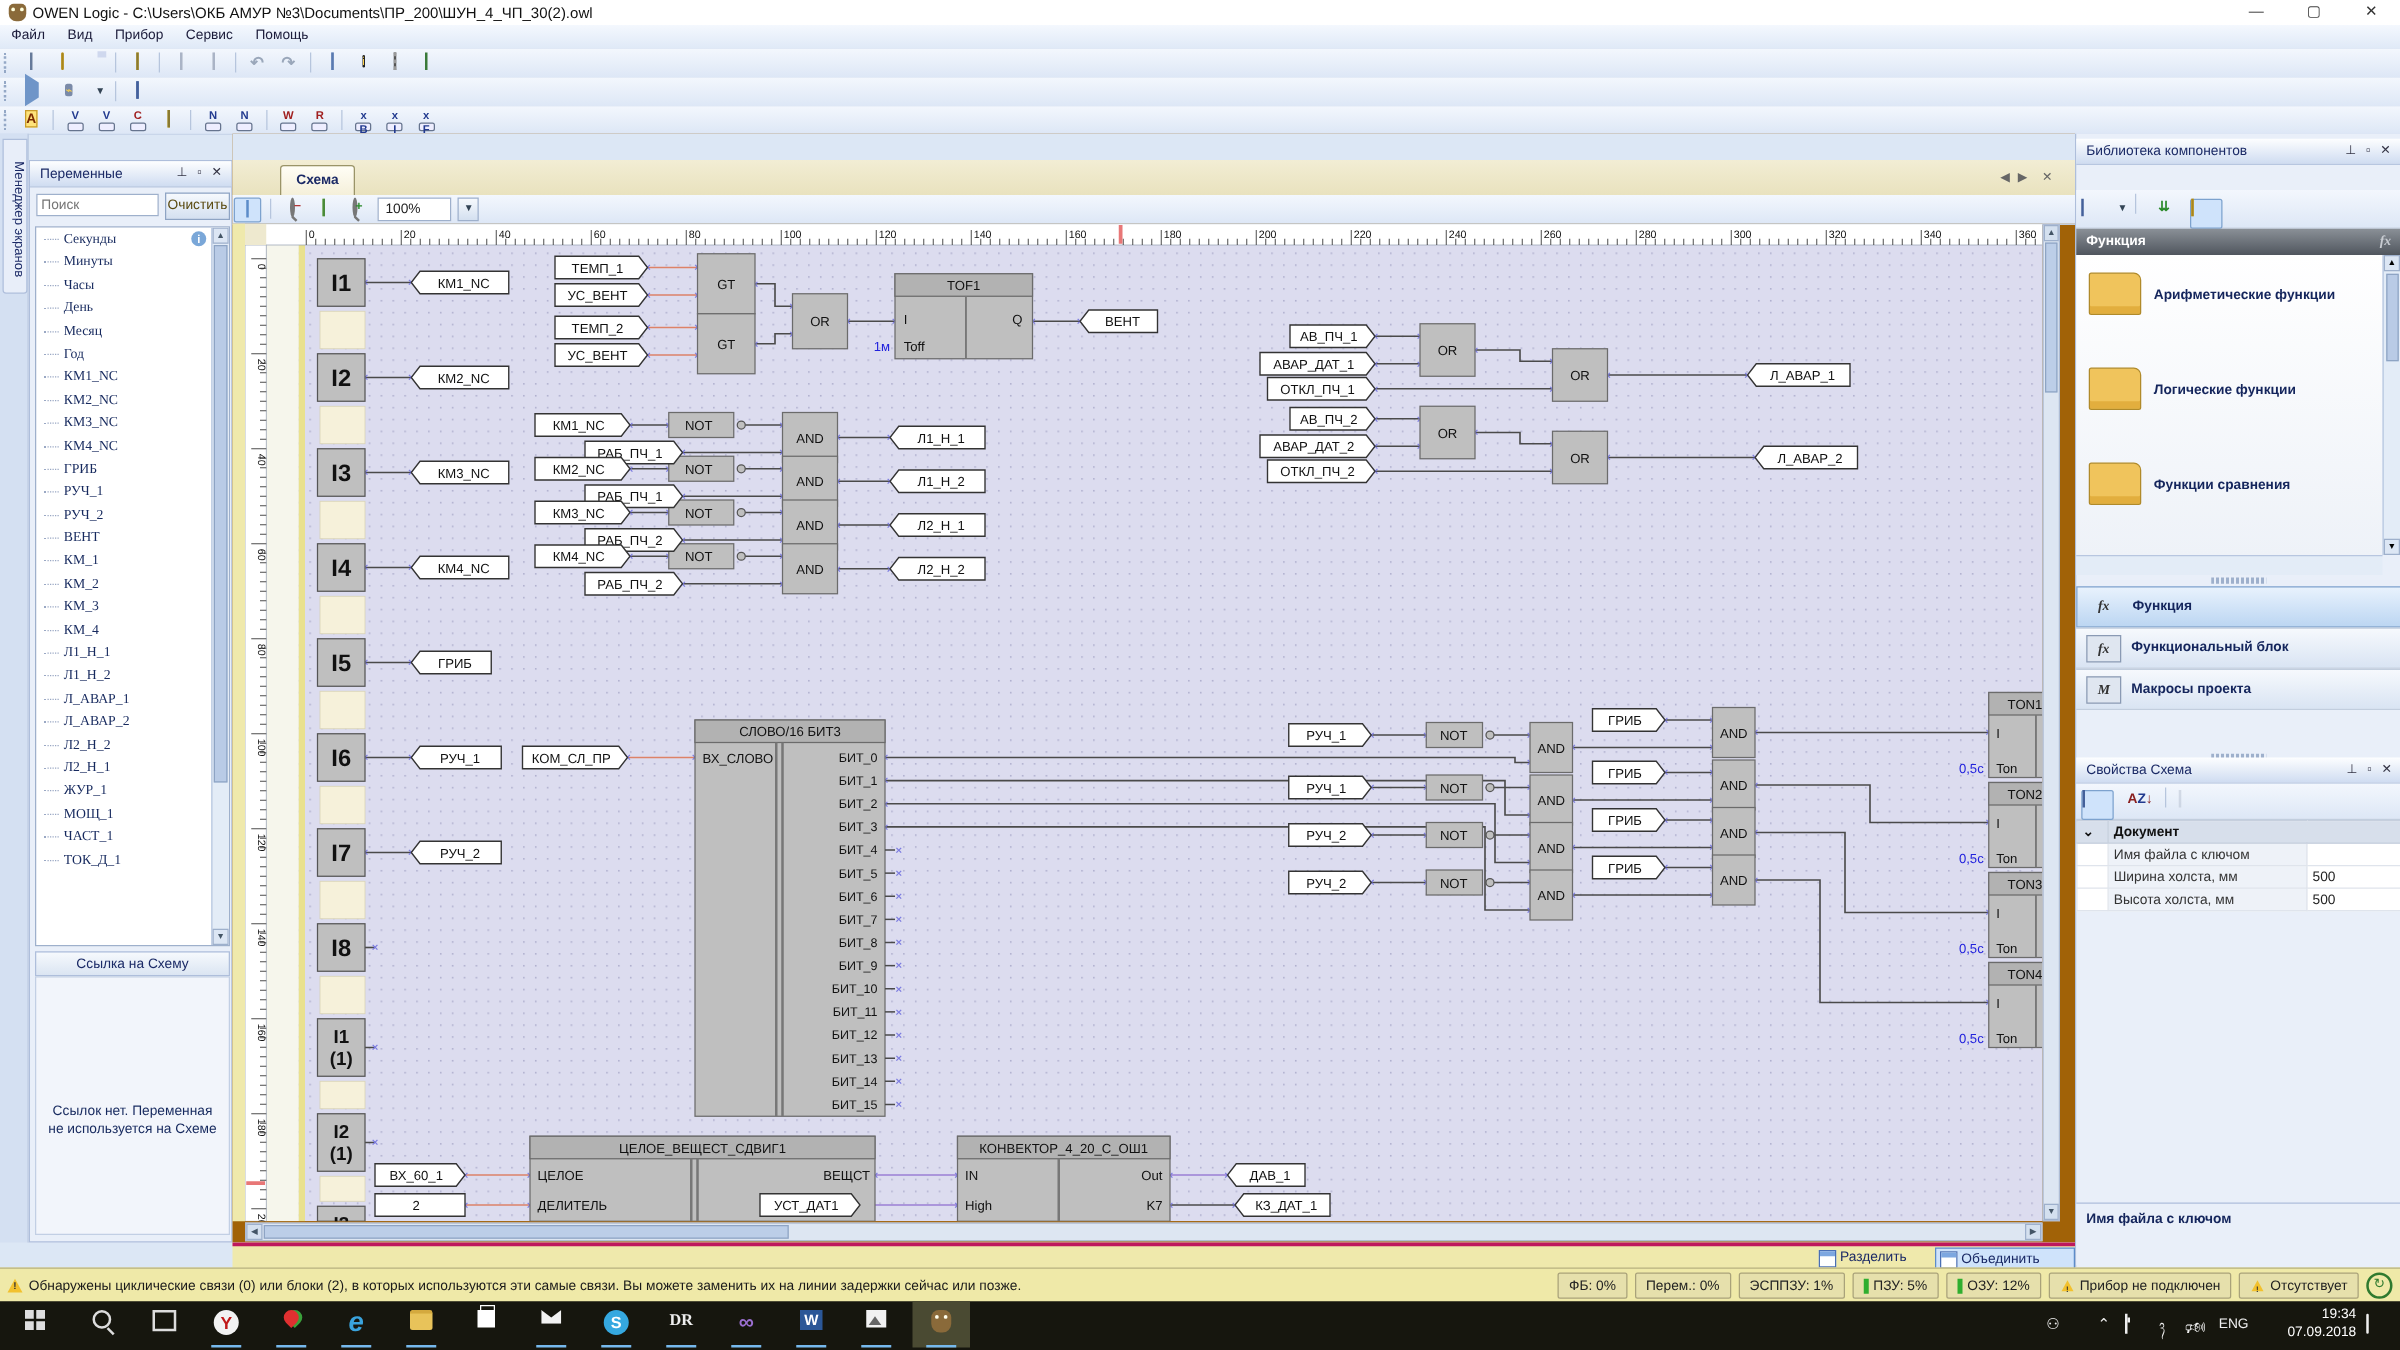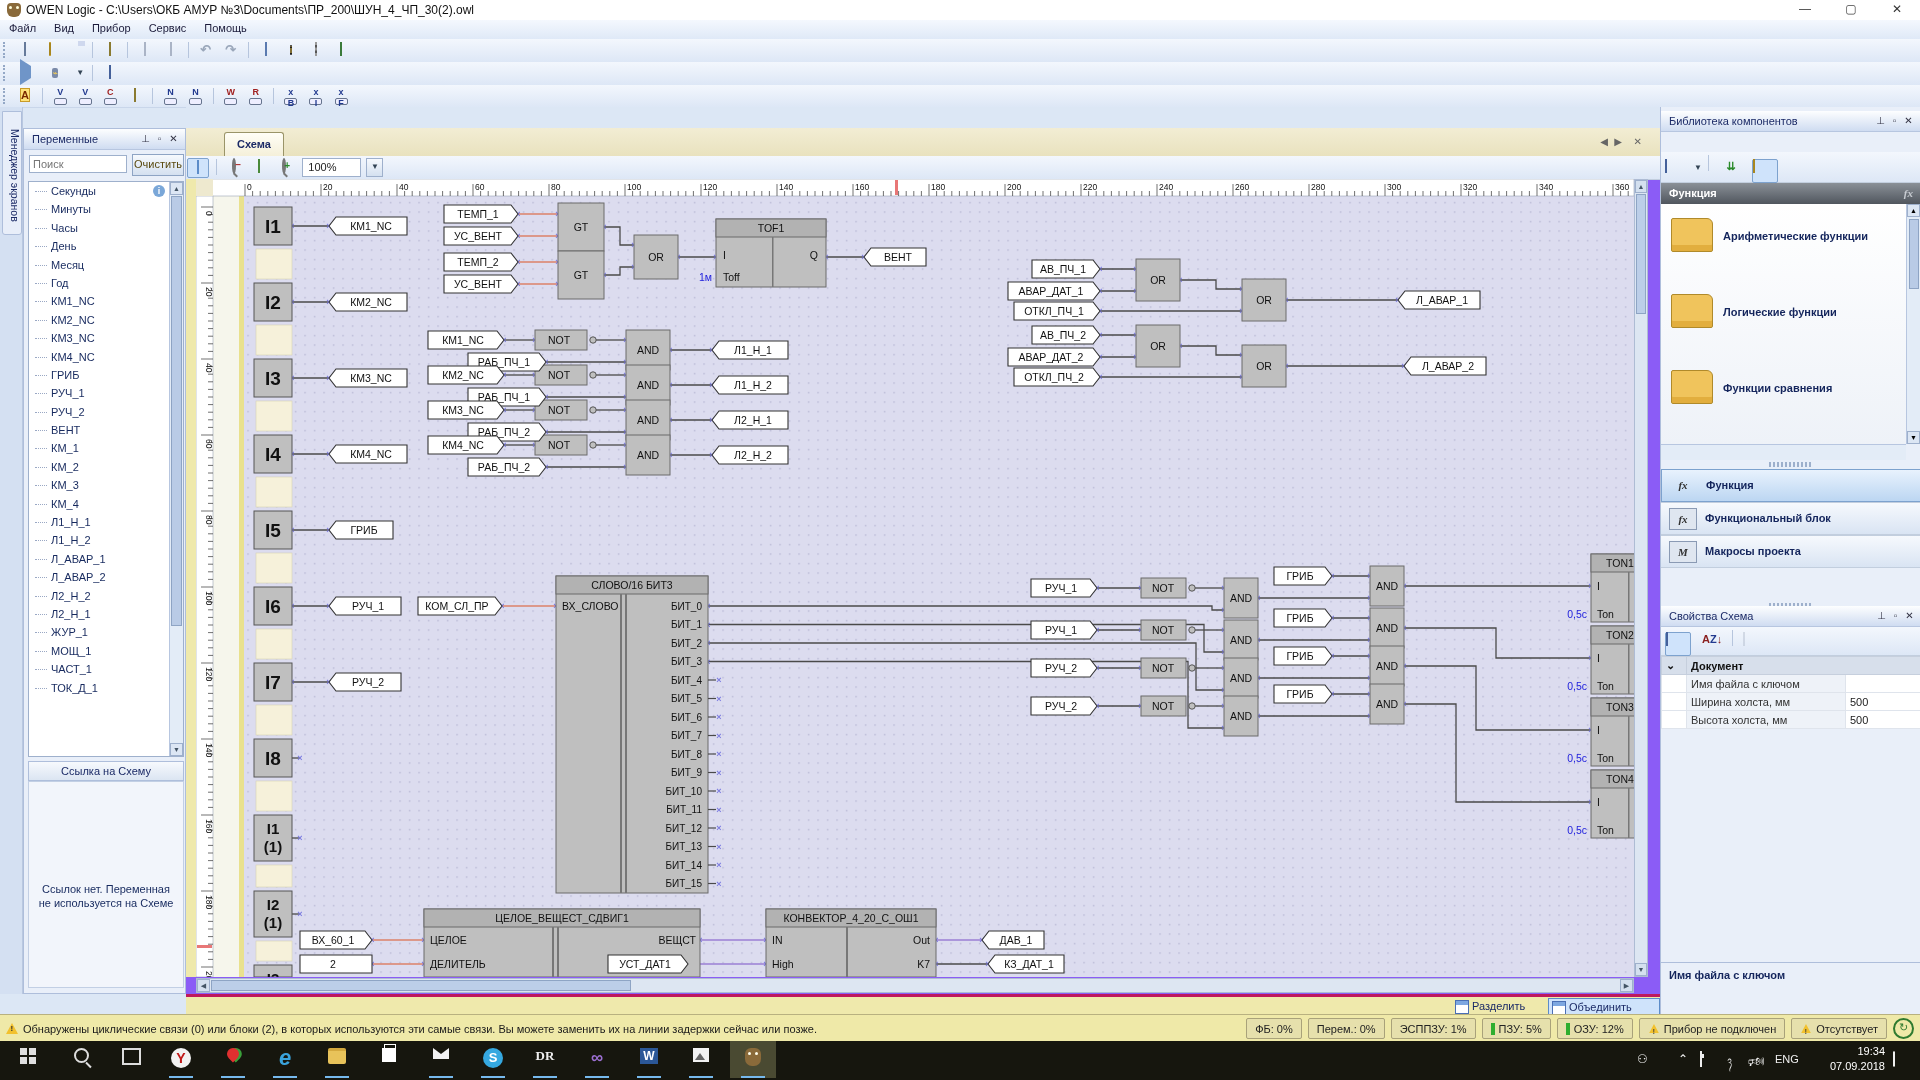--- a/index.html
+++ b/index.html
@@ -43,31 +43,31 @@
   .vstrip{position:absolute;left:0;top:107px;width:22px;height:887px;background:#d4e0f2;border-right:1px solid #b9c8e0;}
   .vstrip .tab{position:absolute;left:2px;top:4px;width:18px;height:118px;background:#e8eef9;border:1px solid #aebedb;border-radius:0 0 3px 3px;
      writing-mode:vertical-rl;text-align:center;color:#1b2a66;font-size:10.5px;padding-top:4px;}
   
   .lpanel{position:absolute;left:23px;top:128px;width:163px;height:866px;background:#e9eff9;border:1px solid #aebedb;box-sizing:border-box;}
   .phdr{height:20px;background:linear-gradient(#fdfeff,#cfdcf1);border-bottom:1px solid #b7c6e0;color:#1b2a66;line-height:20px;padding-left:8px;position:relative;}
   .phico{position:absolute;top:4px;width:11px;height:11px;color:#334;font-size:10px;line-height:11px;text-align:center;}
   .srch{position:absolute;left:5px;top:26px;width:98px;height:18px;border:1px solid #9eb0cc;background:#fff;font-size:11px;padding:0 3px;box-sizing:border-box;font-family:"Liberation Sans",sans-serif;}
   .btn-clear{position:absolute;left:108px;top:25px;width:50px;height:20px;background:linear-gradient(#f6f9fd,#d4e0f0);border:1px solid #8ea4c4;text-align:center;line-height:19px;color:#5a4a10;}
   .varlist{position:absolute;left:4px;top:52px;width:154px;height:574px;background:#fff;border:1px solid #9eb0cc;overflow:hidden;}
-  .varlist .vi{height:18.4px;line-height:18.4px;color:#16295e;padding-left:22px;position:relative;white-space:nowrap;}
+  .varlist .vi{height:18.4px;line-height:18.4px;color:#16295e;padding-left:22px;position:relative;white-space:nowrap;font-family:Liberation Serif, serif;}
   .varlist .vi:before{content:"";position:absolute;left:6px;top:9px;width:12px;border-top:1px dotted #9aa8c4;}
   .infodot{position:absolute;right:18px;top:3px;width:12px;height:12px;border-radius:50%;background:#7aa7d8;color:#fff;text-align:center;line-height:12px;font-size:9px;font-weight:bold;}
   .vscr{position:absolute;right:0;top:0;width:13px;height:100%;background:#e3ecf7;border-left:1px solid #b7c6e0;}
   .vscr .a{position:absolute;left:0;width:13px;height:13px;background:#dce6f4;border:1px solid #9eb0cc;box-sizing:border-box;font-size:7px;text-align:center;line-height:11px;color:#456;}
   .vscr .th{position:absolute;left:1px;width:11px;background:#b9cbe6;border:1px solid #8ea4c4;box-sizing:border-box;}
   .reftitle{position:absolute;left:4px;top:632px;width:154px;height:18px;background:linear-gradient(#f6f9fd,#dbe5f2);border:1px solid #aebedb;color:#1b2a66;line-height:18px;text-align:center;}
   .refbody{position:absolute;left:4px;top:652px;width:154px;height:205px;background:#f2f5fb;border:1px solid #c2cfe4;}
   .refbody div{margin-top:100px;text-align:center;color:#16295e;line-height:14px;padding:0 6px;}
   
-  .cwrap{position:absolute;left:186px;top:107px;width:1474px;height:887px;background:#8b5cf6;}
+  .cwrap{position:absolute;left:186px;top:107px;width:1474px;height:887px;background:#a16207;}
   .cgap{position:absolute;left:0;top:0;width:1474px;height:21px;background:#dce7f5;}
   .tabstrip{position:absolute;left:0;top:21px;width:1474px;height:28px;background:linear-gradient(#f2edd4,#e9e2be);border-bottom:1px solid #b8b28a;}
   .tab-act{position:absolute;left:38px;top:4px;width:58px;height:24px;background:linear-gradient(#fffef6,#f4efd8);border:1px solid #9a9468;border-bottom:none;border-radius:3px 3px 0 0;
      text-align:center;line-height:22px;color:#1b2a66;font-weight:bold;}
   .tabnav{position:absolute;top:8px;color:#666;font-size:10px;}
   .ctb{position:absolute;left:0;top:49px;width:1474px;height:23px;background:linear-gradient(#f3f7fd,#dde7f6);border-bottom:1px solid #c2cede;}
   .ctb .ti{margin-top:2px;}
   .ic-grid{width:15px;height:15px;margin:1px auto;background:
       repeating-linear-gradient(90deg,#3a62b0 0 1px,transparent 1px 5px),
       repeating-linear-gradient(#3a62b0 0 1px,transparent 1px 5px),#cfe3fb;border:1px solid #5c8cc9;}

